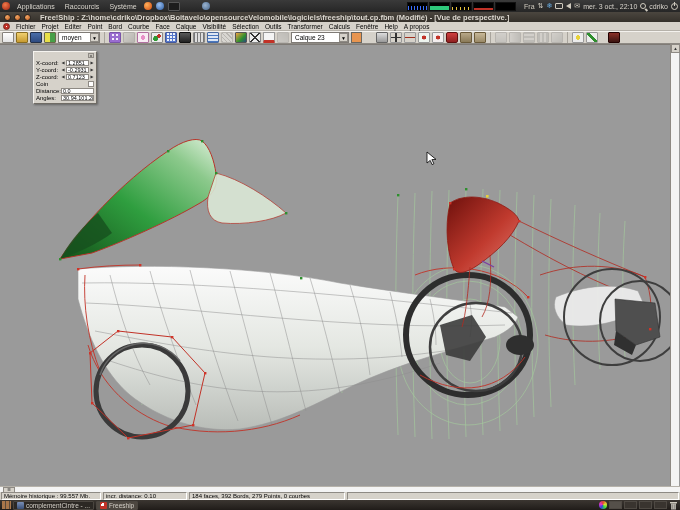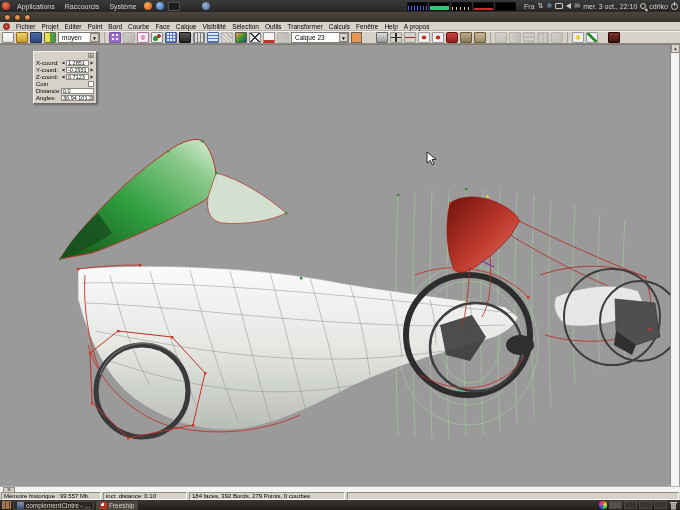--- a/index.html
+++ b/index.html
@@ -145,20 +145,21 @@
     <span class="search-ic"></span>
     <span style="font-size:7px;">cdriko</span>
     <span class="power-ic"></span>
   </span>
 </div>
 
 <div id="titlebar">
   <span class="wbtn"></span>
   <span class="wbtn"></span>
   <span class="wbtn"></span>
+  <span id="win-title">Free!Ship  : Z:\home\cdriko\Dropbox\Boitavelo\opensourceVelomobile\logiciels\freeship\tout.cp.fbm (Modifié) - [Vue de perspective.]</span>
 </div>
 
 <div id="menubar">
   <span class="app-ic"></span>
   <span class="menu-item">Fichier</span>
   <span class="menu-item">Projet</span>
   <span class="menu-item">Editer</span>
   <span class="menu-item">Point</span>
   <span class="menu-item">Bord</span>
   <span class="menu-item">Courbe</span>

